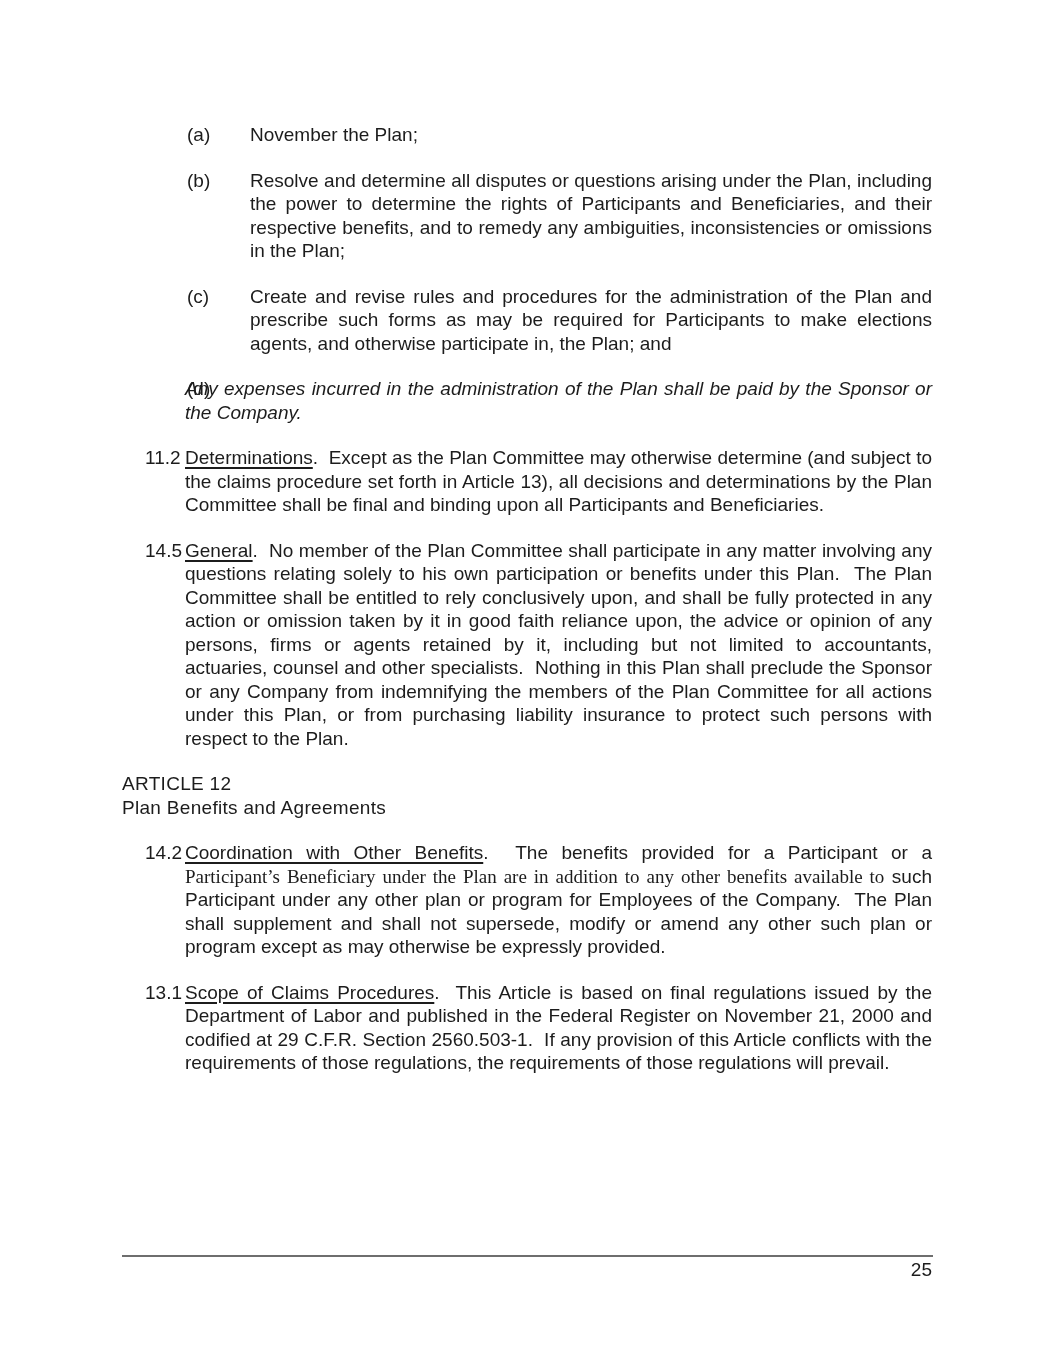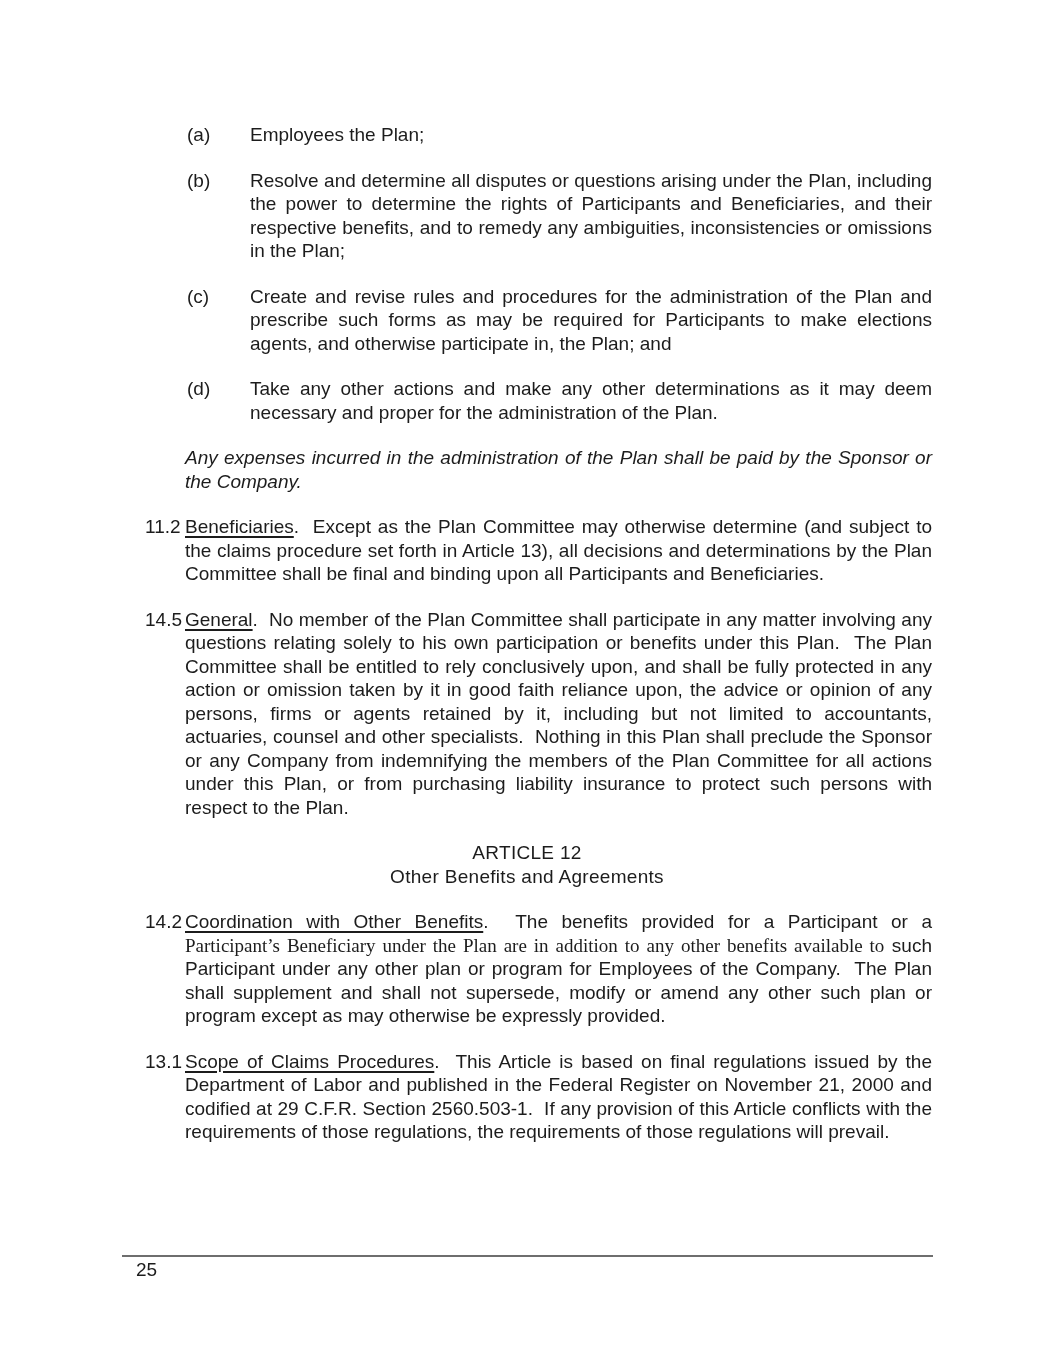--- a/index.html
+++ b/index.html
@@ -55,80 +55,78 @@
   .section .heading {
     text-decoration: underline;
     text-decoration-thickness: 1.5px;
     text-underline-offset: 3px;
   }
   .serif-line {
     font-family: "Liberation Serif", serif;
   }
   .article-heading {
     margin-bottom: 22px;
-    text-align: center;
     letter-spacing: 0.3px;
   }
   .footer-line {
     position: absolute;
     left: 122px;
     top: 1255px;
     width: 811px;
     height: 2px;
     background: #6e6e6e;
   }
   .page-number {
     position: absolute;
-    left: 136px;
+    left: 122px;
     top: 1258px;
     width: 810px;
-    text-align: left;
+    text-align: right;
   }
 </style>
 </head>
 <body>
 
 <div class="page">
   <div class="content">
 
     <div class="list-item">
       <span class="marker">(a)</span>
-      <span>Employees the Plan;</span>
+      <span>November the Plan;</span>
     </div>
 
     <div class="list-item">
       <span class="marker">(b)</span>
       <span>Resolve and determine all disputes or questions arising under the Plan, including the power to determine the rights of Participants and Beneficiaries, and their respective benefits, and to remedy any ambiguities, inconsistencies or omissions in the Plan;</span>
     </div>
 
     <div class="list-item">
       <span class="marker">(c)</span>
       <span>Create and revise rules and procedures for the administration of the Plan and prescribe such forms as may be required for Participants to make elections agents, and otherwise participate in, the Plan; and</span>
     </div>
 
     <div class="list-item">
       <span class="marker">(d)</span>
-      <span>Take any other actions and make any other determinations as it may deem necessary and proper for the administration of the Plan.</span>
     </div>
 
     <p class="closing">Any expenses incurred in the administration of the Plan shall be paid by the Sponsor or the Company.</p>
 
     <div class="section">
       <span class="num">11.2</span>
-      <span class="heading">Beneficiaries</span><span>.&nbsp; Except as the Plan Committee may otherwise determine (and subject to the claims procedure set forth in Article 13), all decisions and determinations by the Plan Committee shall be final and binding upon all Participants and Beneficiaries.</span>
+      <span class="heading">Determinations</span><span>.&nbsp; Except as the Plan Committee may otherwise determine (and subject to the claims procedure set forth in Article 13), all decisions and determinations by the Plan Committee shall be final and binding upon all Participants and Beneficiaries.</span>
     </div>
 
     <div class="section">
       <span class="num">14.5</span>
       <span class="heading">General</span><span>.&nbsp; No member of the Plan Committee shall participate in any matter involving any questions relating solely to his own participation or benefits under this Plan.&nbsp; The Plan Committee shall be entitled to rely conclusively upon, and shall be fully protected in any action or omission taken by it in good faith reliance upon, the advice or opinion of any persons, firms or agents retained by it, including but not limited to accountants, actuaries, counsel and other specialists.&nbsp; Nothing in this Plan shall preclude the Sponsor or any Company from indemnifying the members of the Plan Committee for all actions under this Plan, or from purchasing liability insurance to protect such persons with respect to the Plan.</span>
     </div>
 
     <div class="article-heading">
       <div>ARTICLE 12</div>
-      <div>Other Benefits and Agreements</div>
+      <div>Plan Benefits and Agreements</div>
     </div>
 
     <div class="section">
       <span class="num">14.2</span>
       <span class="heading">Coordination with Other Benefits</span><span>.&nbsp; The benefits provided for a Participant or a </span><span class="serif-line">Participant’s Beneficiary under the Plan are in addition to any other benefits available to</span><span> such Participant under any other plan or program for Employees of the Company.&nbsp; The Plan shall supplement and shall not supersede, modify or amend any other such plan or program except as may otherwise be expressly provided.</span>
     </div>
 
 
     <div class="section">
       <span class="num">13.1</span>

